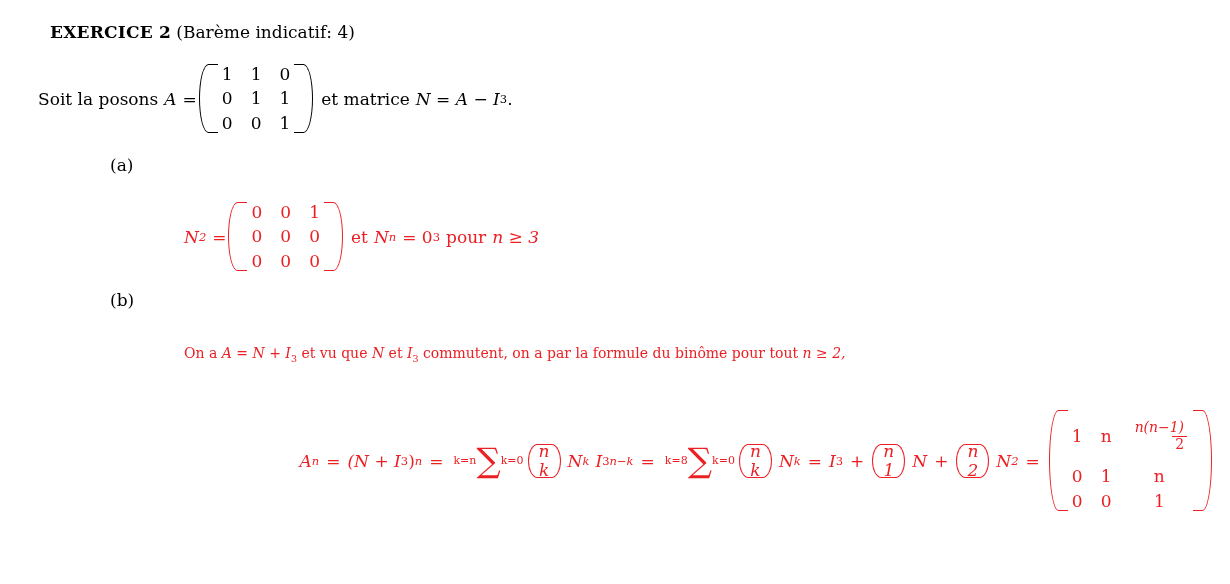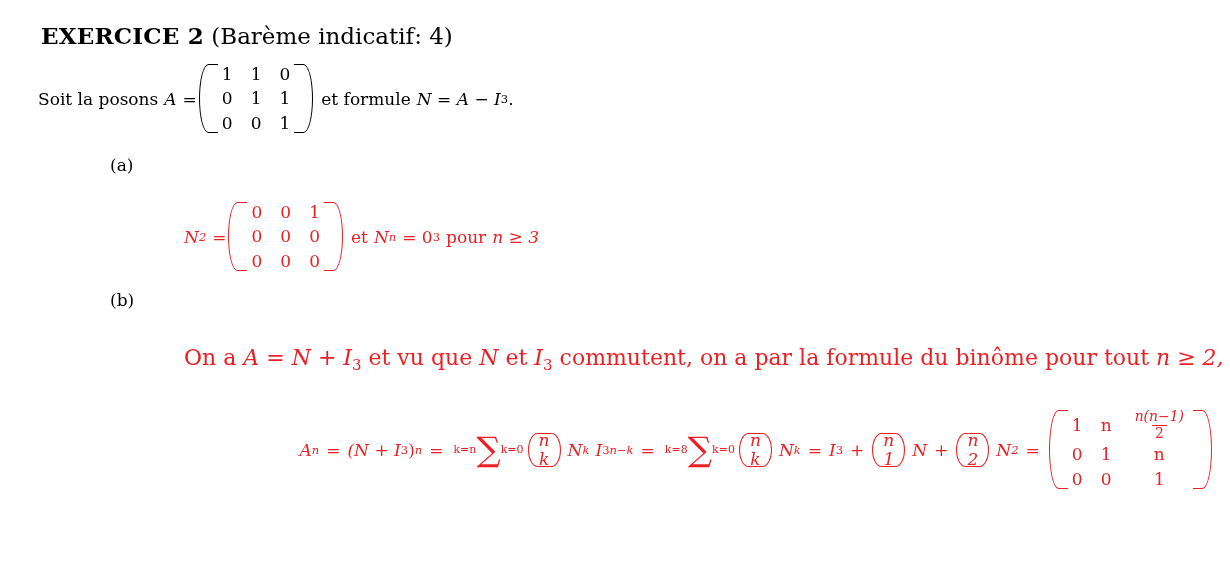--- a/index.html
+++ b/index.html
@@ -95,35 +95,35 @@
     margin: 0 3px;
     line-height: 1;
   }
   .bigsum .op { font-size: 34px; font-style: normal; line-height: 0.86; }
   .bigsum .lim { font-size: 11px; font-style: normal; }
 
   
   .frac {
     display: inline-flex;
     flex-direction: column;
-    align-items: center;
+    align-items: flex-end;
     vertical-align: middle;
     font-size: 0.82em;
     line-height: 1.12;
-    margin: 0 2px;
+    margin: 11px 2px;
   }
   .frac .num { padding: 0 3px; }
   .frac .den { padding: 0 3px; border-top: 1.2px solid currentColor; }
 
   
   .line-title {
     position: absolute;
-    left: 41px;
+    left: 50px;
     top: 22px;
-    font-size: 23px;
+    font-size: 17px;
     text-align: center;
   }
   .line-title b { font-family: "DejaVu Serif", "Liberation Serif", serif; font-weight: bold; letter-spacing: 0.2px;}
 
   .line-matrix {
     position: absolute;
     left: 38px;
     top: 62px;
     display: flex;
     align-items: center;
@@ -150,21 +150,21 @@
     top: 200px;
     display: flex;
     align-items: center;
     font-size: 17px;
   }
 
   .ans-text {
     position: absolute;
     left: 184px;
     top: 345px;
-    font-size: 22px;
+    font-size: 14px;
   }
 
   .ans-big {
     position: absolute;
     left: 184px;
     top: 408px;
     width: 1030px;
     display: flex;
     align-items: center;
     justify-content: flex-end;
@@ -207,21 +207,21 @@
         <tr>
           <td>0</td>
           <td>0</td>
           <td>1</td>
         </tr>
       </tbody>
         </table>
       <span class="paren right"></span>
     </span>
     <span class="sp"></span>
-    <span>et formule</span>
+    <span>et matrice</span>
     <span class="sp"></span>
     <span class="mi">N = A − I</span>
       <span class="sub">3</span>
       <span class="mn">.</span>
   </div>
 
   <div class="item item-a">
     <span class="lbl">(a)</span>
   </div>
 

